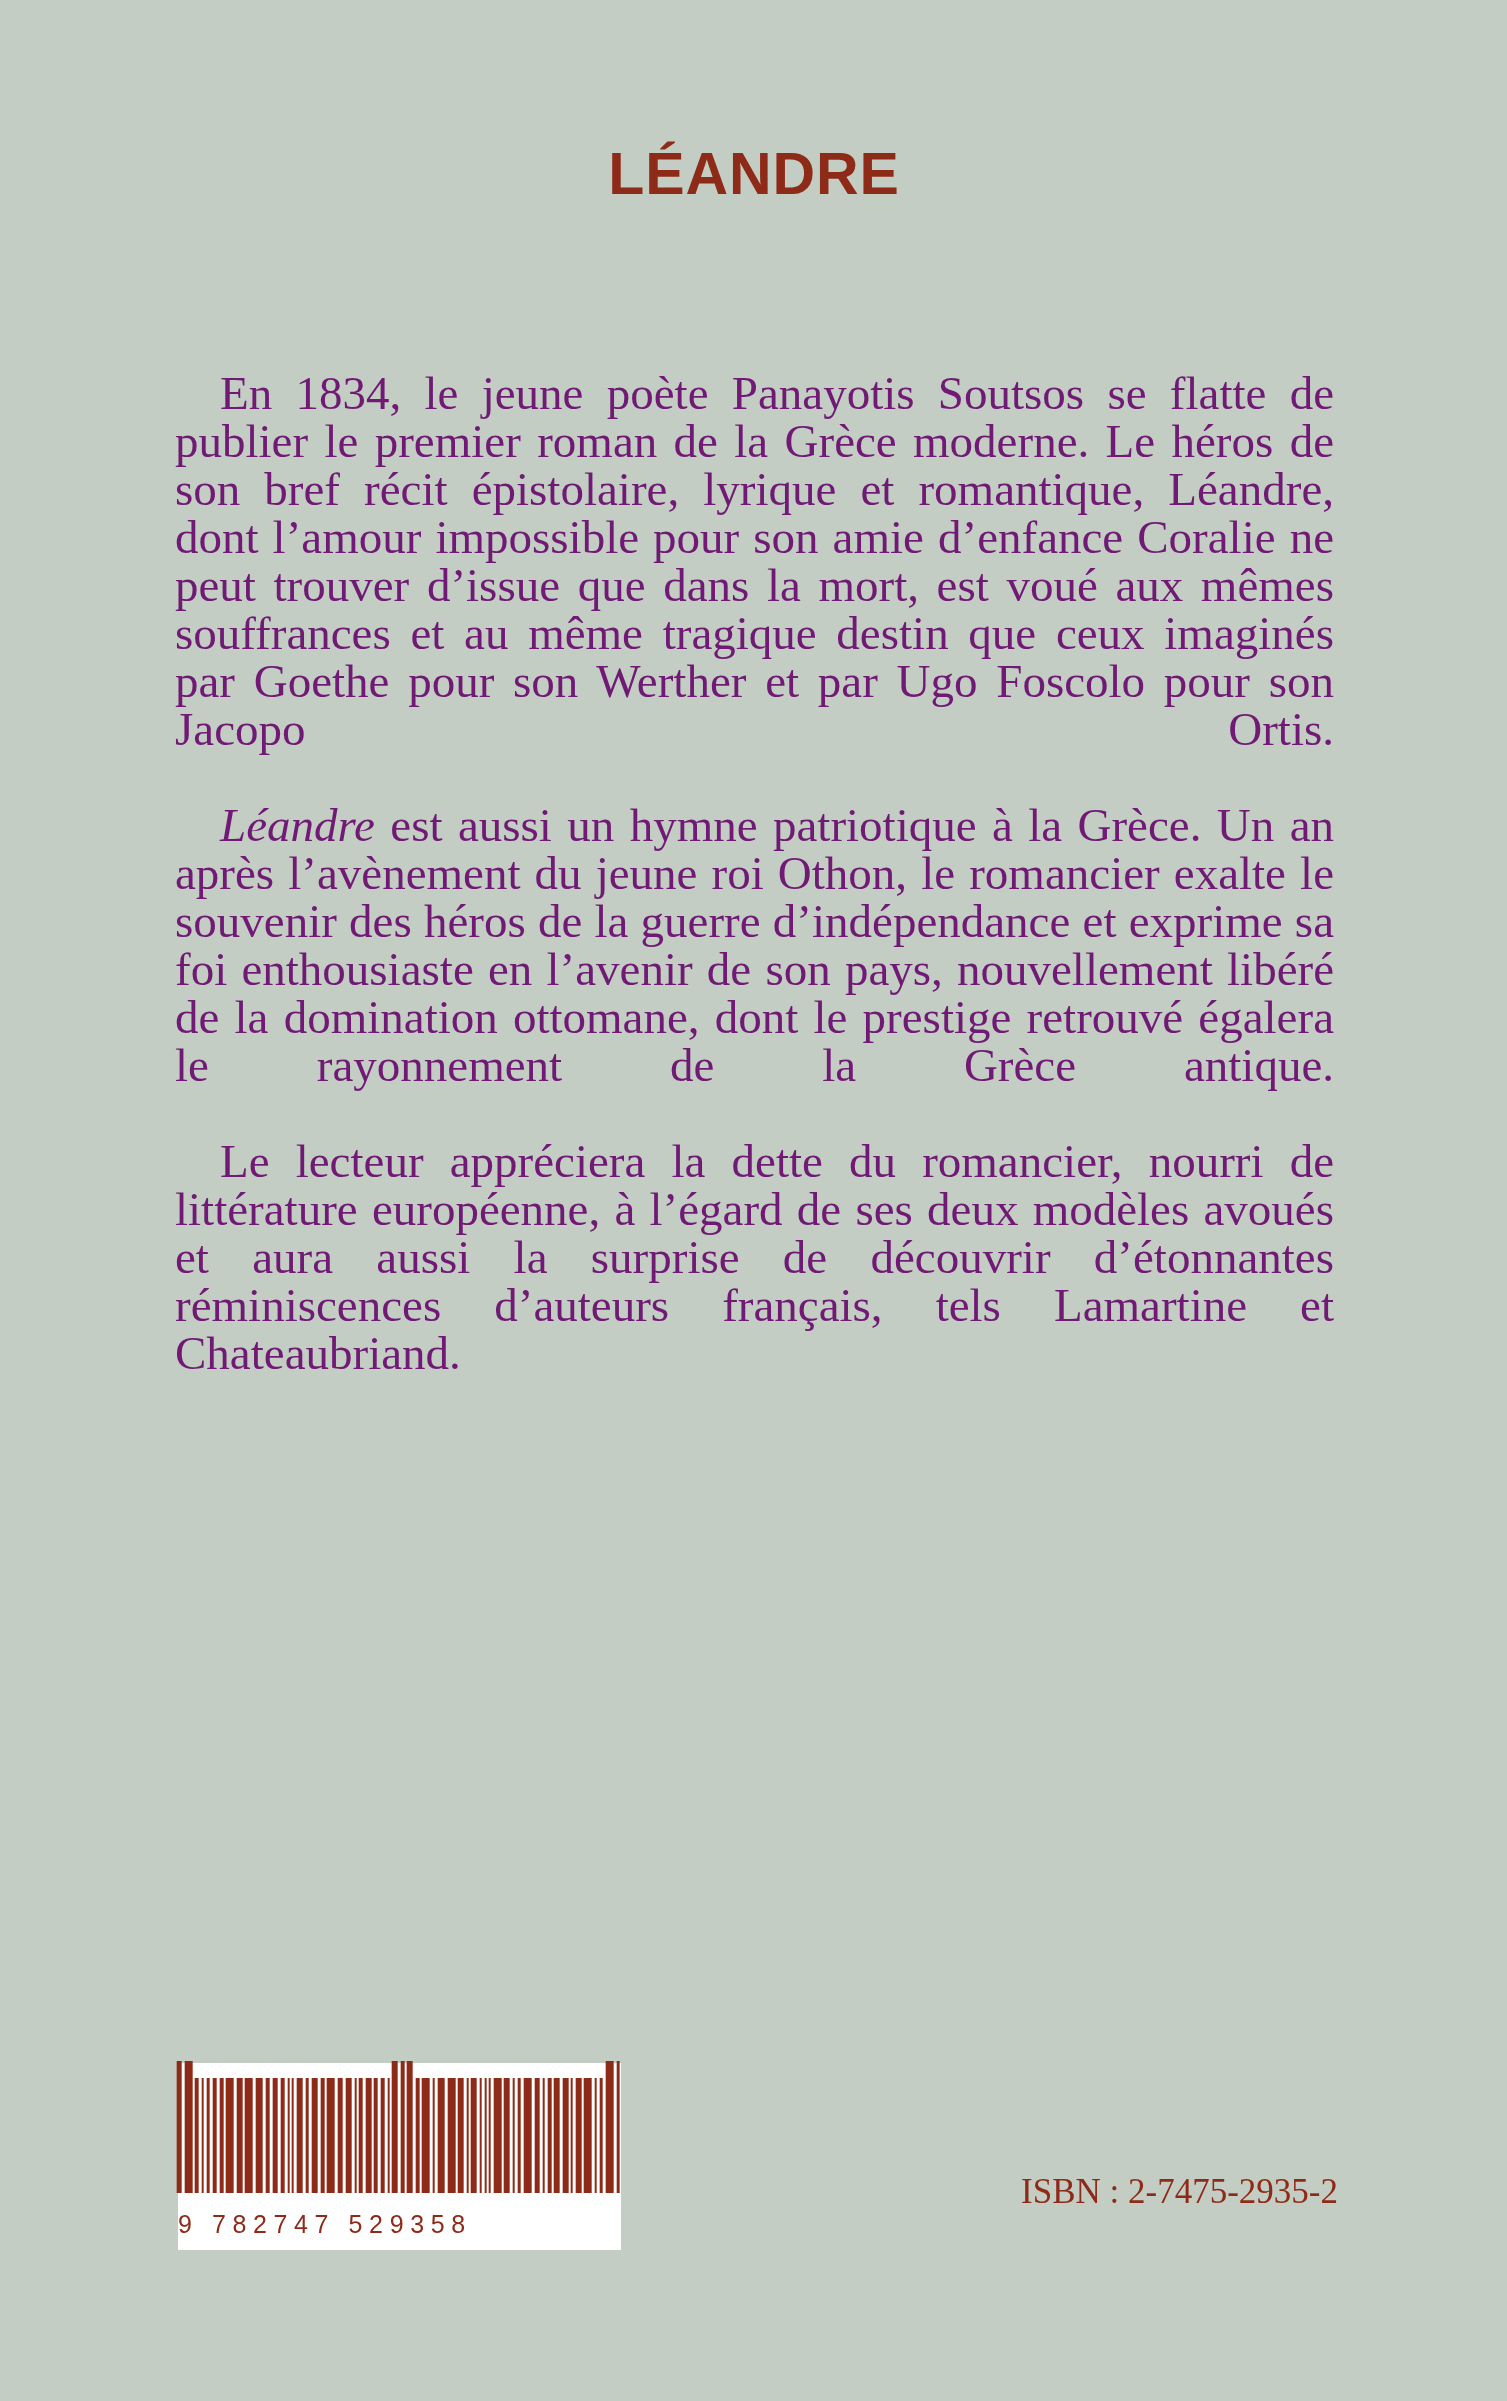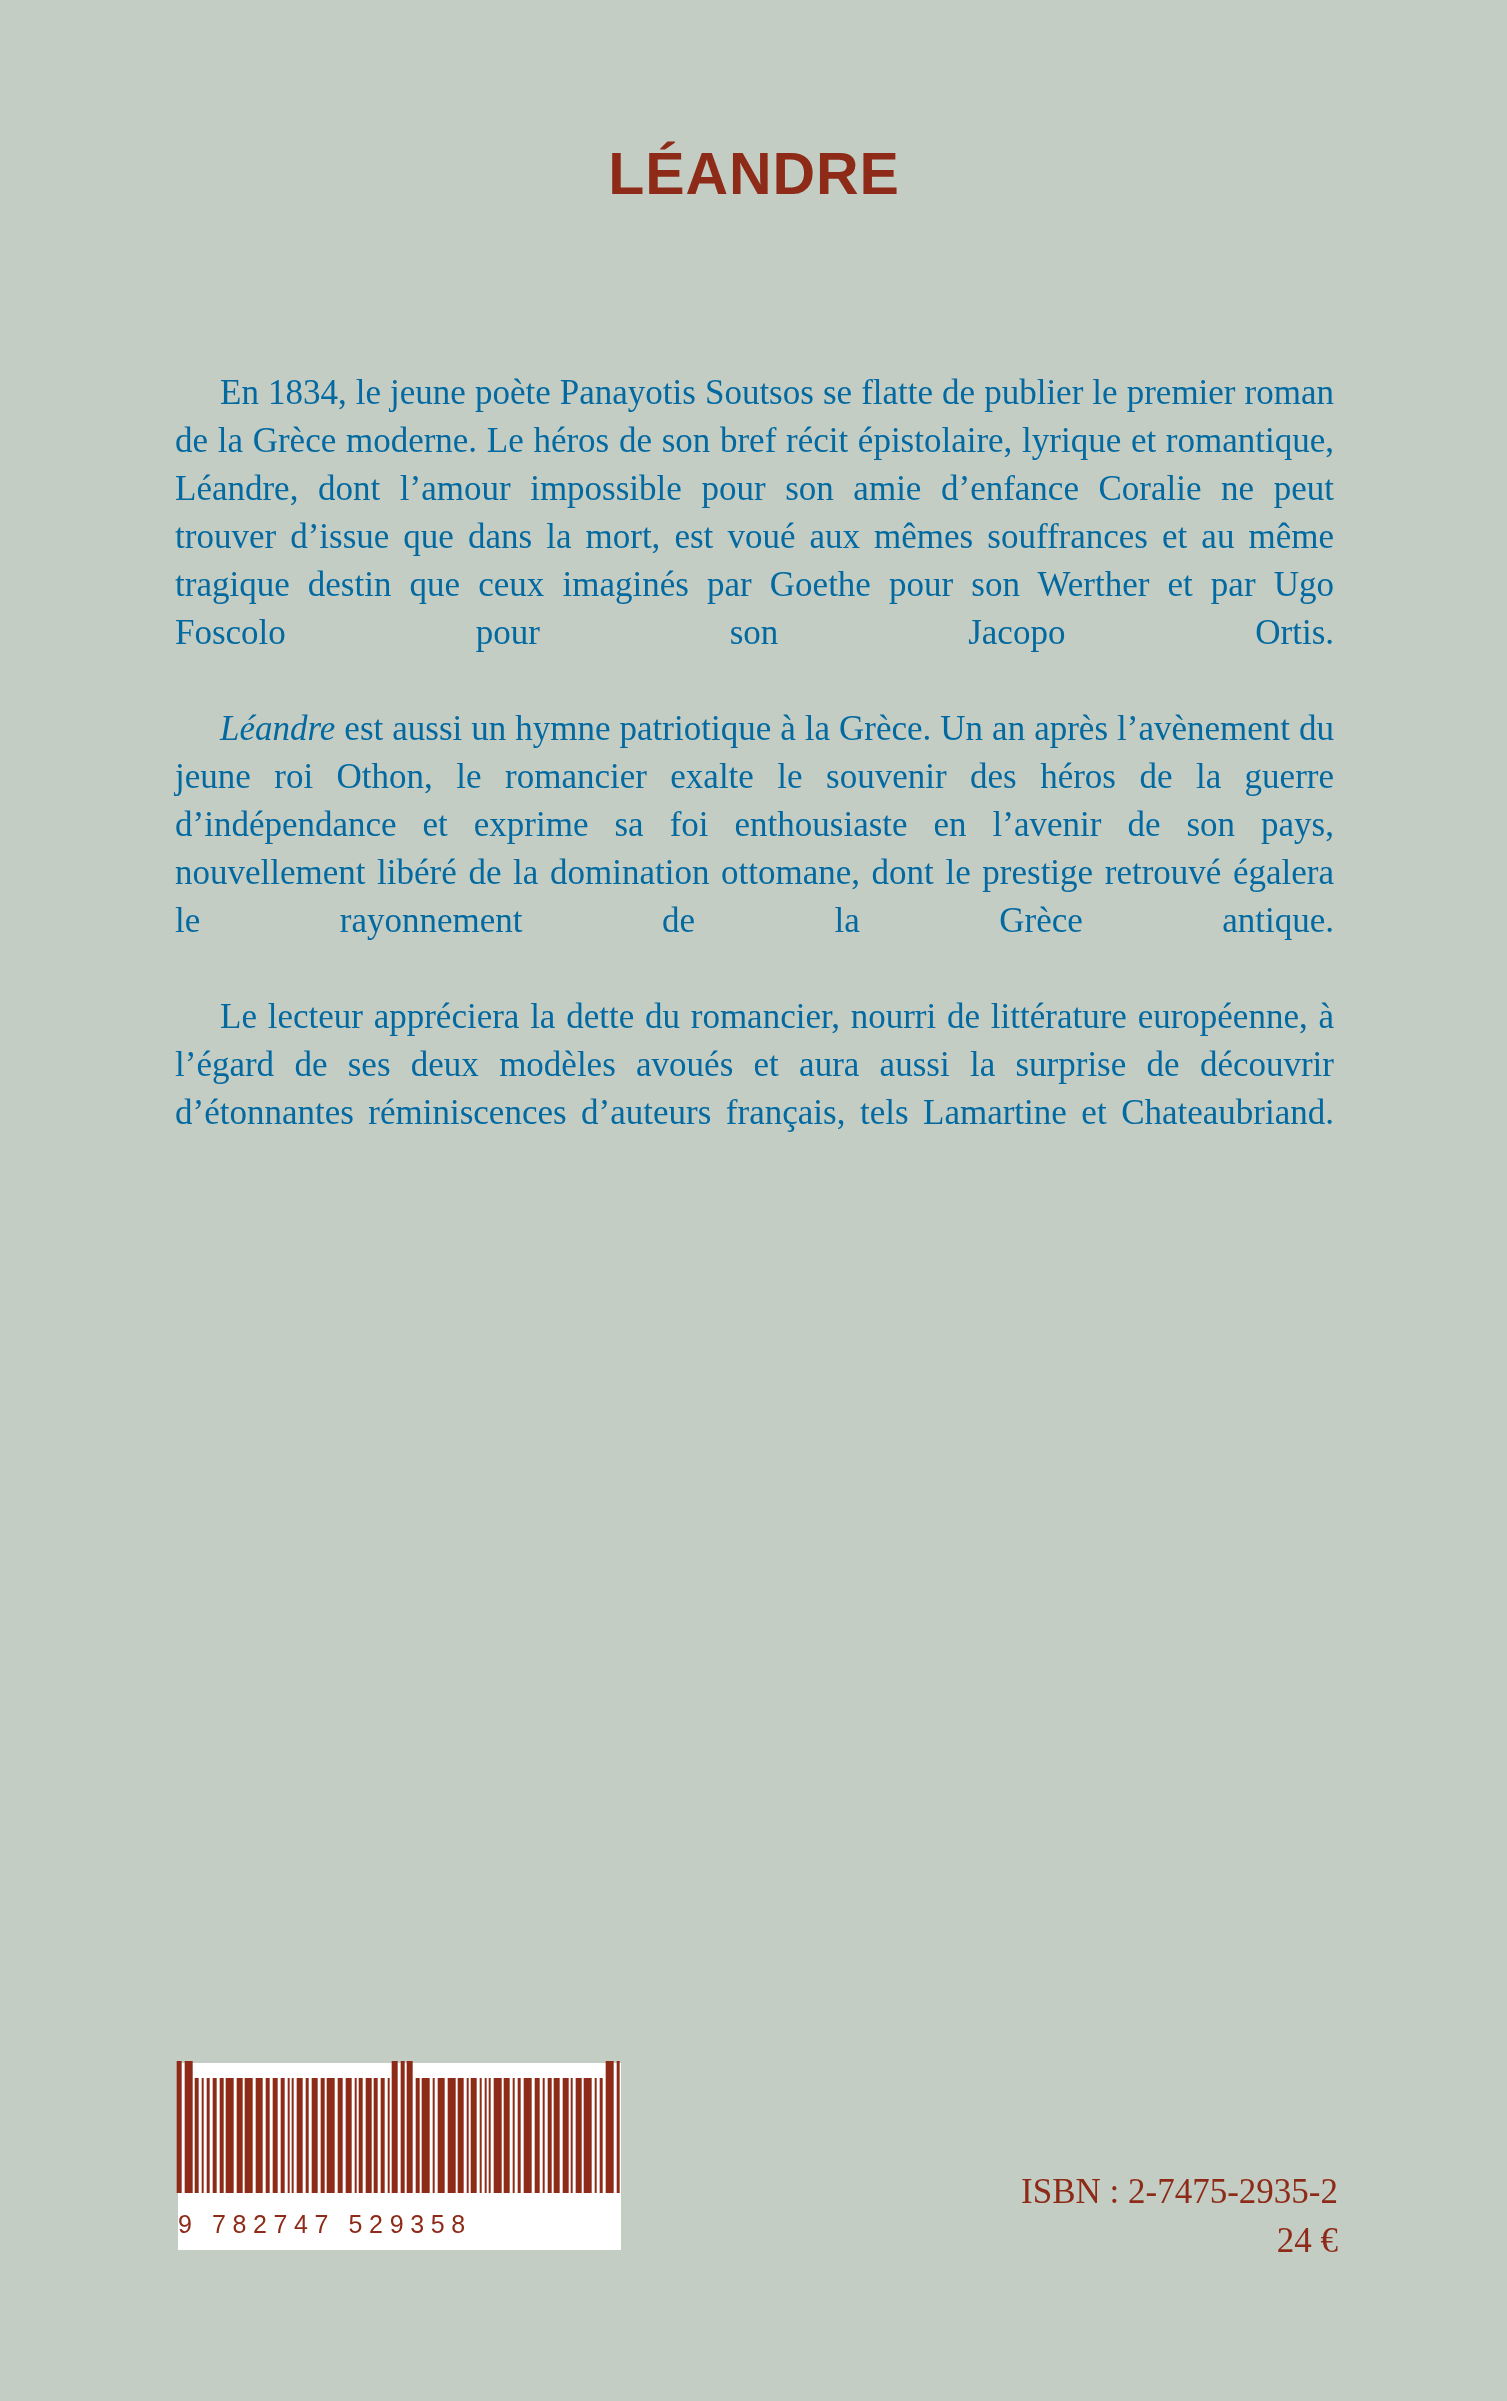--- a/index.html
+++ b/index.html
@@ -31,24 +31,24 @@
     font-weight: bold;
     font-size: 59px;
     letter-spacing: 0.9px;
     color: #8e2b18;
   }
   .blurb {
     position: absolute;
     top: 369px;
     left: 175px;
     width: 1159px;
-    font-size: 35px;
+    font-size: 47px;
     line-height: 48px;
     text-align: justify;
-    color: #0369a1;
+    color: #701a75;
   }
   .blurb p {
     margin: 0;
     text-indent: 45px;
     text-align: justify;
   }
   .blurb p:last-child {
     text-align: justify;
   }
   .blurb i {
@@ -183,17 +183,16 @@
         <span style="width: 1.9px; height: 115px;"></span>
         <span style="width: 3.8px; height: 115px;"></span>
         <span style="width: 7.6px; height: 132px;"></span>
         <span style="width: 3.8px; height: 132px;"></span>
       </div>
     <div class="barcode-digits">9 782747 529358</div>
   </div>
 
   <div class="isbn-block">
     <span>ISBN : 2-7475-2935-2</span>
-    <span class="price">24 €</span>
   </div>
 
 </div>
 
 
 </body></html>

